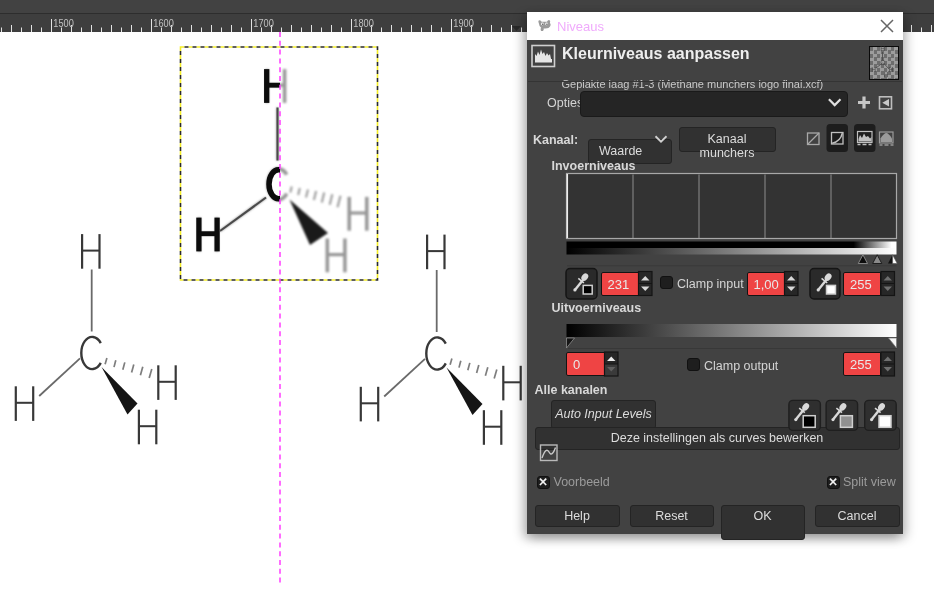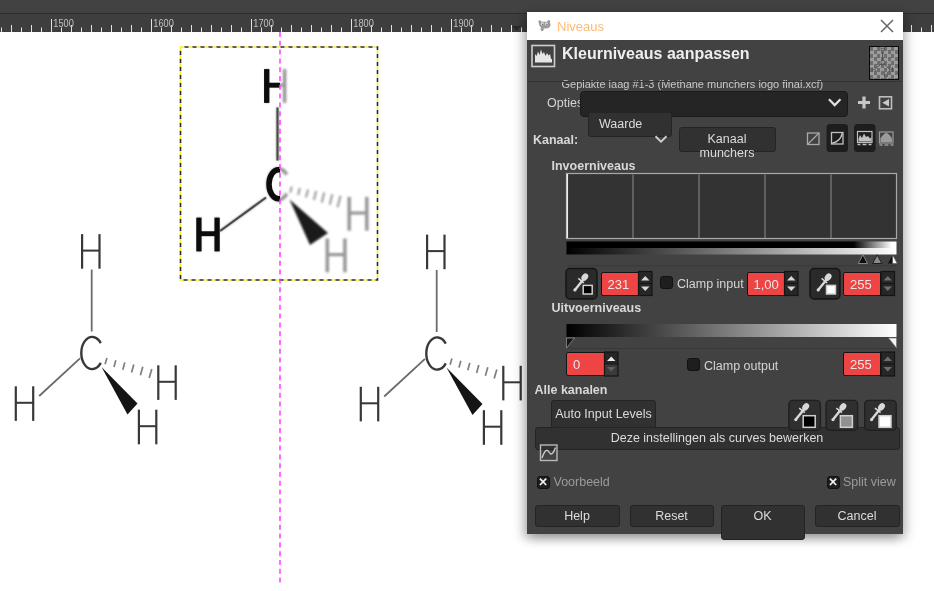--- a/index.html
+++ b/index.html
@@ -4,21 +4,21 @@
 <style>
   html,body{margin:0;padding:0;}
   #stage{position:relative;width:934px;height:591px;background:#ffffff;overflow:hidden;
          font-family:"Liberation Sans", sans-serif;}
   .abs{position:absolute;}
   #topbar{left:0;top:0;width:934px;height:14px;background:#424242;border-bottom:1px solid #2d2d2d;box-sizing:border-box;}
   #ruler{left:0;top:14px;width:934px;height:18px;background:#3e3e3e;}
   #dlg{left:527px;top:12px;width:376px;height:522px;background:#424242;
        box-shadow:-4px 4px 10px rgba(0,0,0,0.28), 4px 4px 10px rgba(0,0,0,0.22);}
   #titlebar{left:0;top:0;width:376px;height:28px;background:#ffffff;}
-  #titletext{left:30px;top:6.5px;font-size:13px;color:#fdba74;}
+  #titletext{left:30px;top:6.5px;font-size:13px;color:#f0abfc;}
   #dlgbody{left:0;top:28px;width:376px;height:494px;background:#424242;}
   .btn{position:absolute;background:#313131;border:1px solid #242424;border-radius:3px;
        color:#dcdcdc;font-size:12.5px;text-align:center;box-sizing:border-box;}
   .inp{position:absolute;background:#ef4444;border:1px solid #141414;border-radius:2px 0 0 2px;
        color:#e8e8e8;font-size:13px;box-sizing:border-box;padding-left:6px;}
   .lbl{position:absolute;color:#d4d4d4;font-size:12.5px;white-space:nowrap;}
   .lblb{position:absolute;color:#d8d8d8;font-size:12.5px;font-weight:bold;white-space:nowrap;}
   .cb{position:absolute;width:13px;height:13px;background:#1e1e1e;border:1px solid #111111;
       border-radius:3px;box-sizing:border-box;}
   .cbx{position:absolute;color:#f2f2f2;font-size:11.5px;font-weight:bold;width:13px;text-align:center;line-height:13px;}
@@ -257,35 +257,35 @@
         <circle cx="11.5" cy="5.5" r="1.6" fill="#ffffff"></circle>
       <circle cx="6.9" cy="5.8" r="0.8" fill="#222"></circle>
         <circle cx="11.9" cy="5.8" r="0.8" fill="#222"></circle>
     </svg>
     <div class="abs" style="left:35px;top:32.5px;font-size:16px;font-weight:bold;color:#eeeeee;">Kleurniveaus aanpassen</div>
     <div class="abs" style="left:34.5px;top:53.5px;font-size:11px;color:#c9c9c9;margin-top:12px;">Geplakte laag #1-3 (Methane munchers logo final.xcf)</div>
     <div class="checker"></div>
     <div class="lbl" style="left:20px;top:84px;text-align:center;">Opties:</div>
     <div class="btn" style="left:53px;top:78.5px;width:268px;height:26px;background:#252525;border-color:#1a1a1a;border-radius:4px;"></div>
     <div class="lblb" style="left:6px;top:121px;">Kanaal:</div>
-    <div class="btn" style="left:61px;top:100px;width:84px;height:25px;text-align:left;padding:4px 0 0 10px;">Waarde</div>
+    <div class="btn" style="left:61px;top:127px;width:84px;height:25px;text-align:left;padding:4px 0 0 10px;">Waarde</div>
     <div class="btn" style="left:151.5px;top:114.5px;width:97px;height:25px;padding-top:4px;">Kanaal munchers</div>
     <div class="lblb" style="left:24.5px;top:147px;">Invoerniveaus</div>
     <div class="inp" style="left:73.5px;top:259.5px;width:38px;height:24px;padding-top:4px;">231</div>
     <div class="cb" style="left:133px;top:264px;"></div>
     <div class="lbl" style="left:150px;top:265px;">Clamp input</div>
     <div class="inp" style="left:219.5px;top:259.5px;width:38px;height:24px;padding-top:4px;">1,00</div>
     <div class="inp" style="left:316px;top:259.5px;width:38px;height:24px;padding-top:4px;">255</div>
     <div class="lblb" style="left:24.5px;top:289px;">Uitvoerniveaus</div>
     <div class="inp" style="left:39px;top:340px;width:38.5px;height:24px;padding-top:4px;">0</div>
     <div class="cb" style="left:160px;top:346px;"></div>
     <div class="lbl" style="left:177px;top:347px;">Clamp output</div>
     <div class="inp" style="left:316px;top:340px;width:38px;height:24px;padding-top:4px;">255</div>
     <div class="lblb" style="left:7.5px;top:371px;">Alle kanalen</div>
-    <div class="btn" style="left:24px;top:388px;width:105px;height:28.5px;padding-top:6px;">Auto Input Levels</div>
+    <div class="btn" style="left:24px;top:388px;width:105px;height:28.5px;padding-top:6px;font-style:italic;">Auto Input Levels</div>
     <div class="btn" style="left:7.5px;top:415px;width:365px;height:23px;padding-top:3px;">Deze instellingen als curves bewerken</div>
     <div class="cb" style="left:9.5px;top:463.5px;"></div>
       <div class="cbx" style="left:9.5px;top:463.5px;">✕</div>
     <div class="graytxt" style="left:26.5px;top:463px;">Voorbeeld</div>
     <div class="cb" style="left:299.5px;top:463.5px;"></div>
       <div class="cbx" style="left:299.5px;top:463.5px;">✕</div>
     <div class="graytxt" style="left:316px;top:463px;">Split view</div>
     <div class="btn" style="left:7.5px;top:493px;width:85px;height:22px;padding-top:3px;">Help</div>
     <div class="btn" style="left:102.5px;top:493px;width:84px;height:22px;padding-top:3px;">Reset</div>
     <div class="btn" style="left:193.5px;top:493px;width:84px;height:35px;padding-top:3px;">OK</div>

